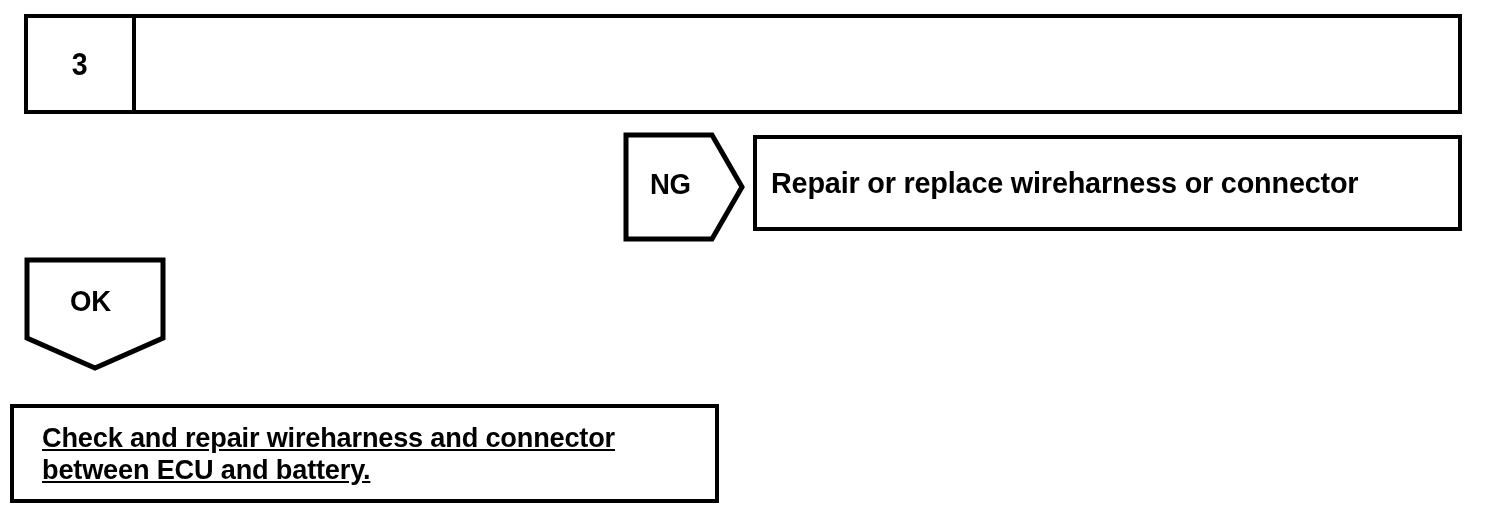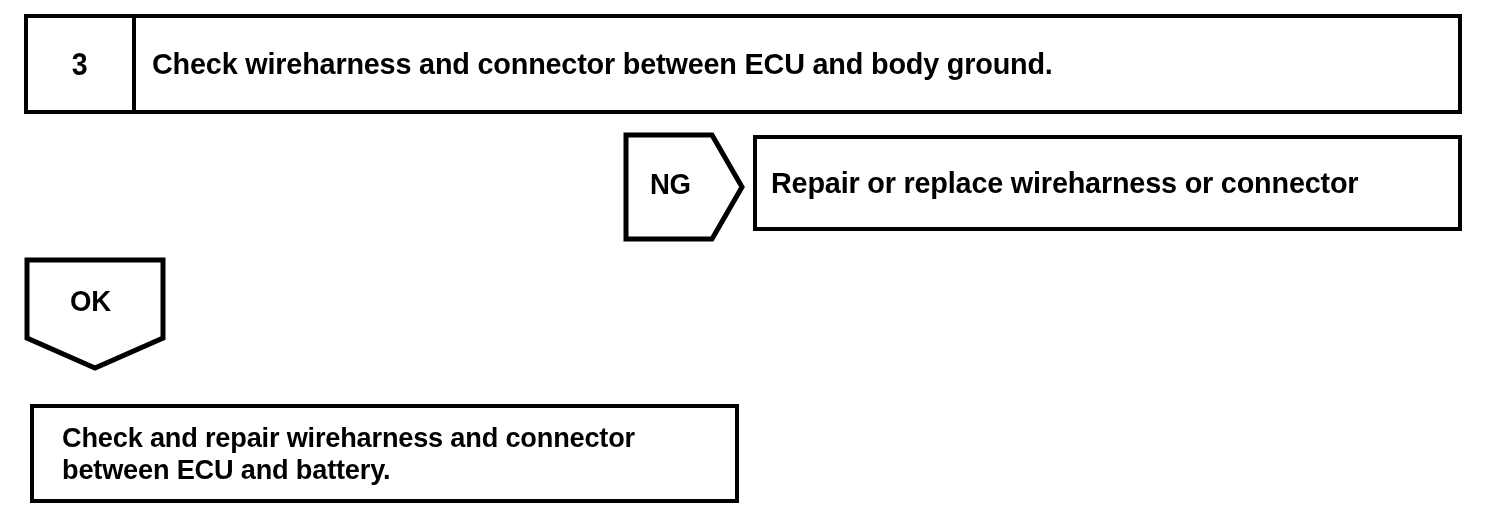--- a/index.html
+++ b/index.html
@@ -132,54 +132,52 @@
     font-weight: bold;
     letter-spacing: -0.3px;
     line-height: 1;
     transform: scaleX(0.95);
     transform-origin: left top;
   }
 
   
   .result-box {
     position: absolute;
-    left: 30px;
+    left: 10px;
     top: 404px;
     width: 709px;       
     height: 99px;       
     border: 4px solid #000;
     box-sizing: border-box;
     background: #fff;
     display: flex;
     flex-direction: column;
     justify-content: center;
     padding-left: 28px;
+    text-decoration: underline;
   }
   .result-line {
     font-size: 28px;
     font-weight: bold;
     line-height: 1.12;
     letter-spacing: -0.2px;
     transform: scaleX(0.97);
     transform-origin: left center;
     white-space: nowrap;
   }
 </style>
 </head>
 <body>
 
 <div class="canvas">
 
   <div class="step-row">
     <div class="step-number-cell">
       <span class="step-number">3</span>
     </div>
-    <div class="step-text-cell">
-      <span class="step-text">Check wireharness and connector between ECU and body ground.</span>
-    </div>
   </div>
 
   <div class="ng-arrow">
     <svg width="122" height="110" viewBox="0 0 122 110" xmlns="http://www.w3.org/2000/svg" aria-hidden="true">
       <polygon points="3,3 89,3 119,55 89,107 3,107" fill="#ffffff" stroke="#000000" stroke-width="5" stroke-linejoin="miter"></polygon>
     </svg>
   </div>
   <span class="ng-label">NG</span>
 
   <div class="repair-box">

